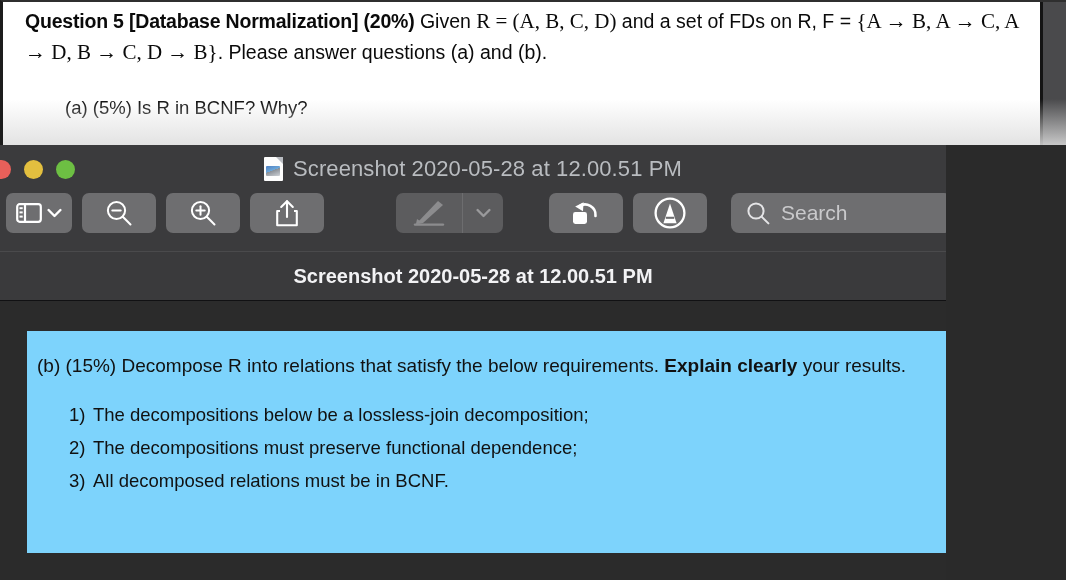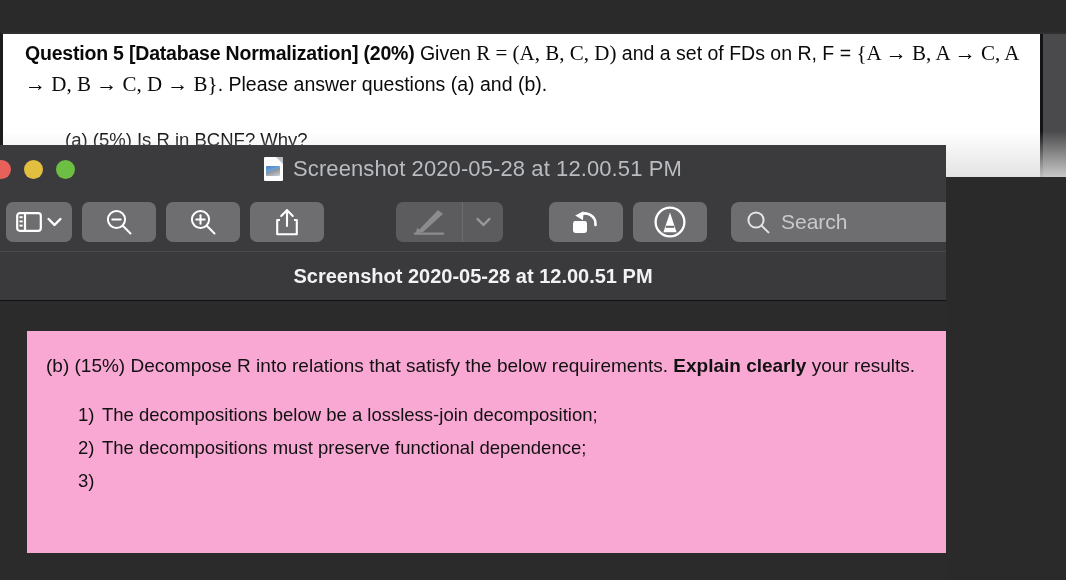--- a/index.html
+++ b/index.html
@@ -24,21 +24,20 @@
   .doc-strip {
     position: absolute;
     left: 0; top: 0;
     width: 1066px;
     height: 145px;
     background: #ffffff;
     box-sizing: border-box;
     border-left: 3px solid #1c1c1c;
     border-top: 2px solid #2f2f2f;
     overflow: hidden;
-    margin-top: 32px;
   }
   .doc-strip::after {
     content: "";
     position: absolute;
     left: 0; right: 0; bottom: 0;
     height: 46px;
     background: linear-gradient(to bottom, rgba(255,255,255,0) 0%, rgba(222,222,222,0.85) 100%);
     pointer-events: none;
   }
   .doc-right-edge {
@@ -154,21 +153,21 @@
     color: #b9bcc0;
     letter-spacing: 0.1px;
   }
 
   
   .toolbar {
     position: relative;
     height: 58px;
     background: #3b3b3d;
     display: flex;
-    align-items: center;
+    align-items: flex-start;
     padding: 0 0 0 4px;
     box-sizing: border-box;
     gap: 10px;
   }
   .tbtn {
     background: #6e6e70;
     border-radius: 7px;
     height: 40px;
     display: flex;
     align-items: center;
@@ -241,23 +240,23 @@
     position: relative;
     height: 281px;
     background: #2b2b2b;
   }
   .page {
     position: absolute;
     left: 27px;
     top: 30px;
     width: 1011px;
     height: 222px;
-    background: #f9a8d4;
-    box-sizing: border-box;
-    padding: 18px 22px 0 19px;
+    background: #7dd3fc;
+    box-sizing: border-box;
+    padding: 18px 22px 0 10px;
     overflow: hidden;
   }
   .page-para {
     font-size: 19px;
     line-height: 33px;
     color: #111;
   }
   .page-para b { font-weight: bold; }
   .olist {
     margin: 16px 0 0 0;
@@ -421,19 +420,20 @@
           <li>
             <span class="num">1)</span>
             <span>The decompositions below be a lossless-join decomposition;</span>
           </li>
           <li>
             <span class="num">2)</span>
             <span>The decompositions must preserve functional dependence;</span>
           </li>
           <li>
             <span class="num">3)</span>
+            <span>All decomposed relations must be in BCNF.</span>
           </li>
         </ul>
       </div>
     </div>
 
   </div>
 </div>
 
 </body></html>

